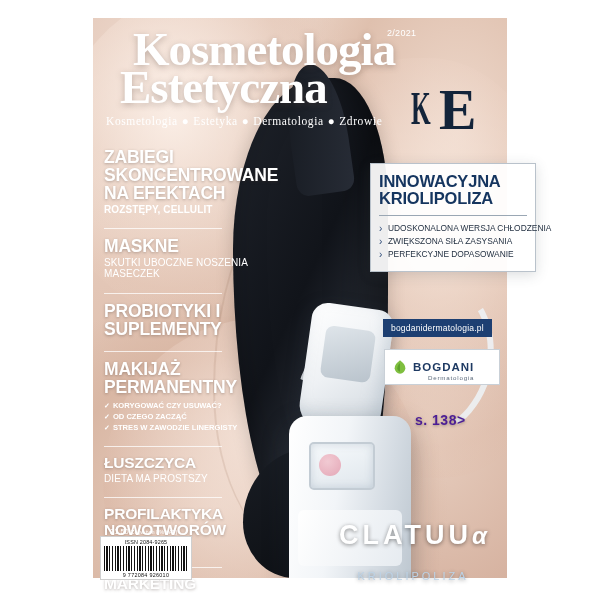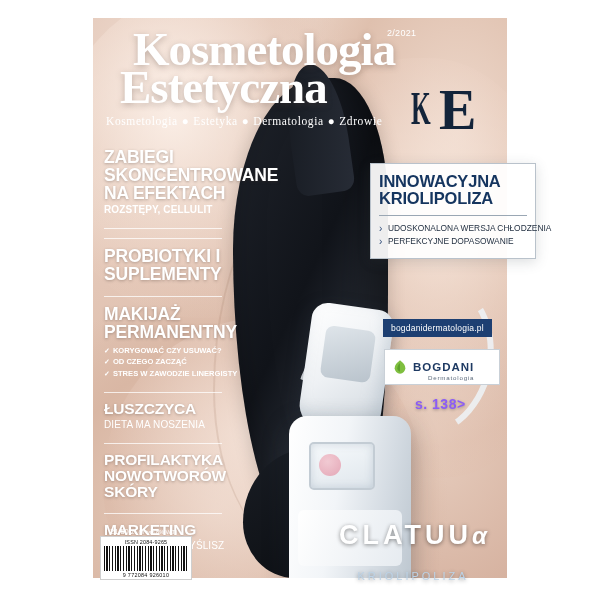--- a/index.html
+++ b/index.html
@@ -415,24 +415,24 @@
   }
   .bogdani .txt .b2 {
     font-size: 6.2px;
     color: #5d6b7c;
     letter-spacing: .8px;
     text-align: right;
   }
   .page-ref {
     position: absolute;
     left: 415px;
-    top: 396px;
+    top: 412px;
     font-size: 14px;
     font-weight: 700;
-    color: #8b5cf6;
+    color: #4c1d95;
     letter-spacing: .5px;
     text-shadow: 0 1px 3px rgba(0,0,0,.3);
   }
 
   
   .price {
     position: absolute;
     left: 110px;
     top: 527px;
     font-size: 7.5px;
@@ -508,20 +508,24 @@
 
   <div class="left-col">
 
     <div class="hl">
       <div class="big">ZABIEGI SKONCENTROWANE NA EFEKTACH</div>
       <div class="sub">ROZSTĘPY, CELLULIT</div>
     </div>
 
     <div class="rule"></div>
 
+    <div class="hl">
+      <div class="big">MASKNE</div>
+      <div class="sub light">SKUTKI UBOCZNE NOSZENIA MASECZEK</div>
+    </div>
 
     <div class="rule"></div>
 
     <div class="hl">
       <div class="big">PROBIOTYKI I SUPLEMENTY</div>
     </div>
 
     <div class="rule"></div>
 
     <div class="hl">
@@ -530,21 +534,21 @@
         <div>KORYGOWAĆ CZY USUWAĆ?</div>
         <div>OD CZEGO ZACZĄĆ</div>
         <div>STRES W ZAWODZIE LINERGISTY</div>
       </div>
     </div>
 
     <div class="rule"></div>
 
     <div class="hl">
       <div class="big sm">ŁUSZCZYCA</div>
-      <div class="sub light">DIETA MA NOSZENIA</div>
+      <div class="sub light">DIETA MA PROSTSZY</div>
     </div>
 
     <div class="rule"></div>
 
     <div class="hl">
       <div class="big sm">PROFILAKTYKA NOWOTWORÓW SKÓRY</div>
     </div>
 
     <div class="rule"></div>
 
@@ -553,20 +557,21 @@
       <div class="sub light">PROSTSZY NIŻ MYŚLISZ</div>
     </div>
 
   </div>
 
   <div class="promo">
     <h2>INNOWACYJNA KRIOLIPOLIZA</h2>
     <div class="promo-rule"></div>
     <ul>
       <li>UDOSKONALONA WERSJA CHŁODZENIA</li>
+      <li>ZWIĘKSZONA SIŁA ZASYSANIA</li>
       <li>PERFEKCYJNE DOPASOWANIE</li>
     </ul>
   </div>
 
   <div class="url-badge">bogdanidermatologia.pl</div>
 
   <div class="bogdani">
     <svg class="leaf" viewBox="0 0 24 24">
       <path d="M12 2C7 6 4 9 4 14a8 8 0 0 0 16 0c0-5-3-8-8-12z" fill="#7fbf3f"></path>
       <path d="M12 6c-2.5 2.5-4 5-4 8 0 2 1 4 4 5V6z" fill="#5da02c"></path>

